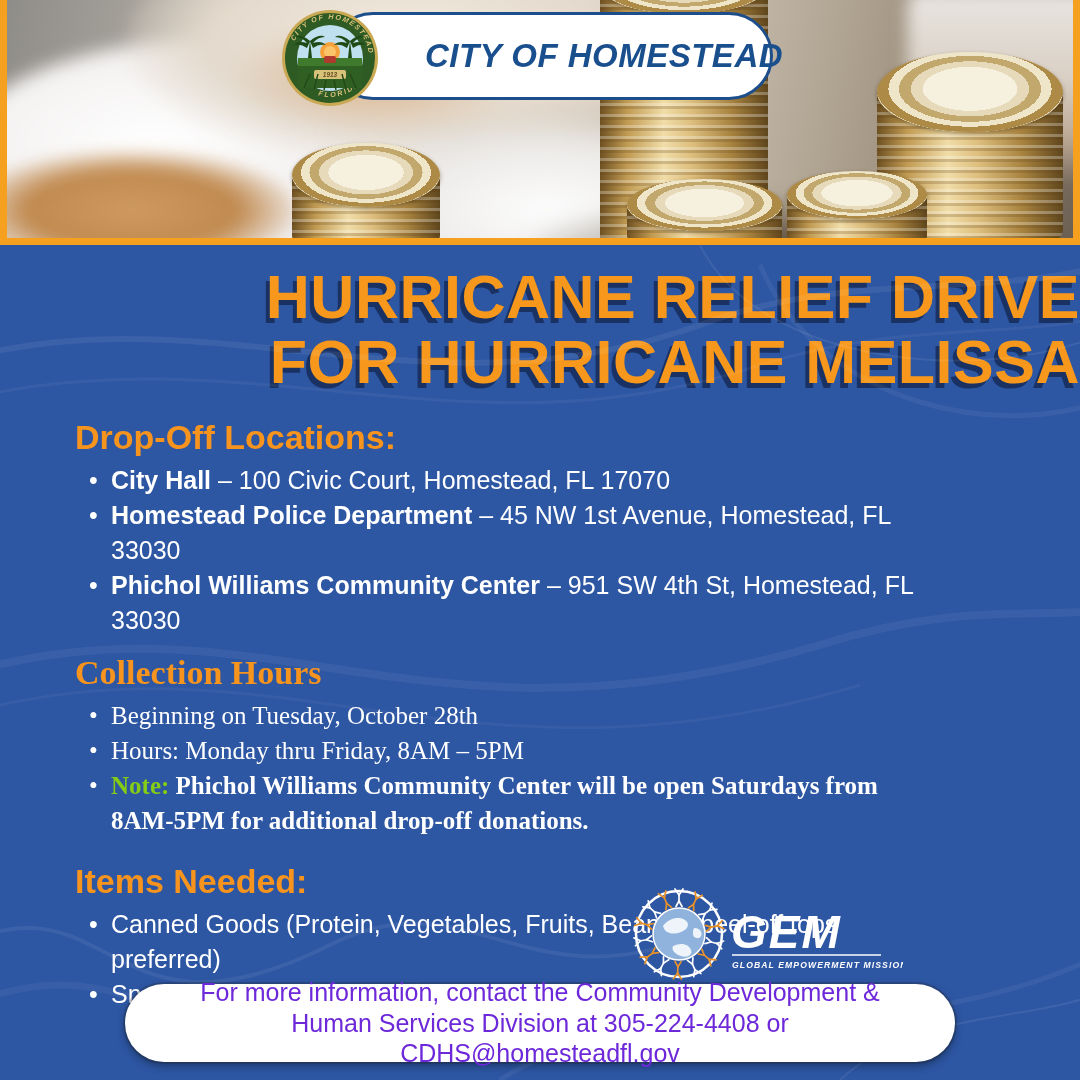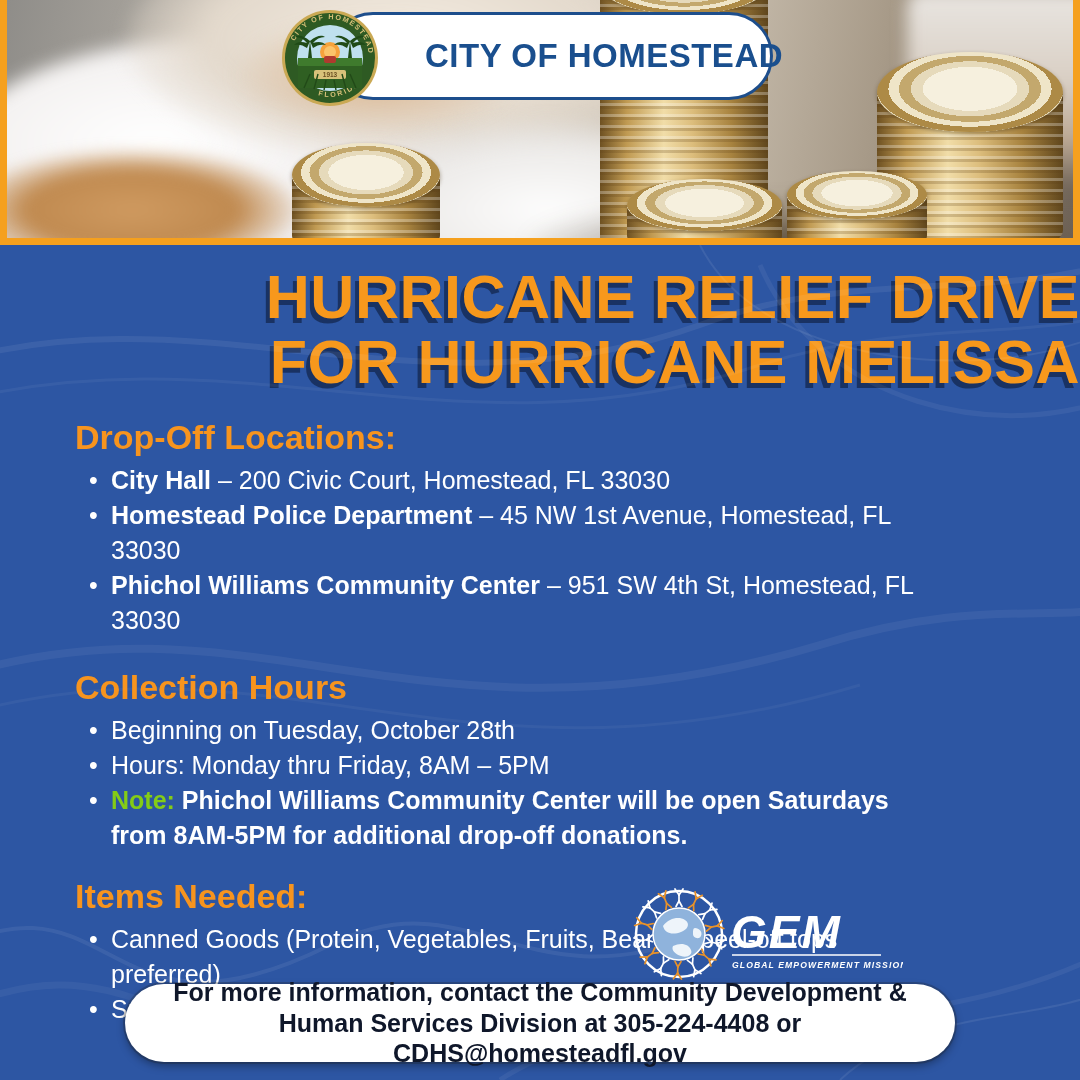--- a/index.html
+++ b/index.html
@@ -9,20 +9,21 @@
     font-family:"Liberation Sans","DejaVu Sans",sans-serif;
   }
   
   .swirls{position:absolute;left:0;top:245px;width:1080px;height:835px;pointer-events:none;}
   
   .photo{
     position:absolute;left:0;top:0;width:1080px;height:245px;overflow:hidden;
     background:linear-gradient(100deg,#8f8d89 0%,#b7b1a8 22%,#d6cfc5 45%,#cdc3b4 62%,#a79a88 80%,#6f6357 100%);
     border-left:7px solid #f5a01e;border-right:7px solid #f5a01e;border-bottom:7px solid #f5a01e;
     box-sizing:border-box;
+    font-style:italic;
   }
   .blob{position:absolute;border-radius:50%;filter:blur(9px);}
   .bag1{left:-60px;top:40px;width:520px;height:260px;background:radial-gradient(ellipse at 40% 40%,#ffffff 0%,#efeceb 55%,rgba(230,228,226,0) 75%);}
   .bag2{left:120px;top:-80px;width:560px;height:240px;background:radial-gradient(ellipse at 50% 50%,#f4ece1 0%,#e3d9cc 50%,rgba(220,212,200,0) 78%);}
   .bread1{left:-40px;top:150px;width:330px;height:120px;background:radial-gradient(ellipse at 50% 50%,#cf9a60 0%,#c08a50 45%,rgba(190,140,85,0) 75%);filter:blur(7px);}
   .bread2{left:230px;top:20px;width:280px;height:110px;background:radial-gradient(ellipse at 50% 50%,#d8b189 0%,rgba(210,175,135,0) 75%);}
   .bag3{left:330px;top:120px;width:420px;height:180px;background:radial-gradient(ellipse at 50% 50%,#fdfdfd 0%,#eceae8 50%,rgba(235,233,230,0) 78%);}
   .bin{left:900px;top:-10px;width:260px;height:200px;border-radius:16px;filter:blur(8px);
        background:linear-gradient(180deg,#e9e6e2 0%,#d9cfc4 45%,#bba893 75%,#6e6256 100%);}
   .shadowfloor{left:520px;top:200px;width:560px;height:90px;background:radial-gradient(ellipse at 50% 50%,rgba(60,45,25,.8) 0%,rgba(60,45,25,0) 75%);filter:blur(10px);}
@@ -50,36 +51,36 @@
   .seal{position:absolute;left:-52px;top:-7px;}
   
   .main-title{
     margin-top:265px;text-align:right;color:#f7981c;font-weight:800;font-size:61px;line-height:1.07;
     letter-spacing:.5px;text-shadow:-4px 5px 0 rgba(10,22,48,.55);white-space:nowrap;
   }
   
   .content{position:relative;padding:0 60px 0 65px;color:#ffffff;}
   .intro{margin-top:17px;font-weight:bold;font-size:24px;line-height:1.28;letter-spacing:-.2px;}
   .section{margin-top:22px;}
-  .section.hours{margin-top:30px;}
+  .section.hours{margin-top:16px;font-family:Liberation Serif, serif;}
   .section.items{margin-top:24px;}
   .heading{color:#f7941e;font-weight:bold;font-size:34px;margin:0 0 6px 10px;}
   ul.list{list-style:none;margin:0;padding:0;font-size:25px;line-height:1.40;max-width:870px;}
   ul.list li{position:relative;padding-left:46px;}
   ul.list li::before{content:"•";position:absolute;left:24px;top:0;color:#ffffff;}
   .b{font-weight:bold;}
   .accent{color:#84cc16;font-weight:bold;}
   .items-list{max-width:800px;}
   
   .gem{position:absolute;left:633px;top:888px;width:270px;height:92px;font-style:italic;}
   
   .footer-pill{
     position:absolute;left:125px;top:984px;width:830px;height:78px;background:#ffffff;border-radius:42px;
     display:flex;align-items:center;justify-content:center;text-align:center;
-    color:#0f172a;font-weight:bold;font-size:25px;line-height:1.22;padding:0 40px;box-sizing:border-box;
+    color:#6d28d9;font-weight:normal;font-size:25px;line-height:1.22;padding:0 40px;box-sizing:border-box;
     box-shadow:0 0 0 2px rgba(30,30,30,.25), 0 4px 8px rgba(0,0,0,.35);
   }
 </style>
 </head>
 <body>
 
 <div class="page">
 
   <div class="photo">
     <div class="blob bag1"></div>
@@ -168,21 +169,21 @@
     <div>FOR HURRICANE MELISSA</div>
   </div>
 
   <div class="content">
     <div class="intro">
     </div>
 
     <div class="section">
       <div class="heading">Drop-Off Locations:</div>
       <ul class="list">
-        <li><span class="b">City Hall</span><span> – 200 Civic Court, Homestead, FL 33030</span></li>
+        <li><span class="b">City Hall</span><span> – 100 Civic Court, Homestead, FL 17070</span></li>
         <li><span class="b">Homestead Police Department</span><span> – 45 NW 1st Avenue, Homestead, FL 33030</span></li>
         <li><span class="b">Phichol Williams Community Center</span><span> – 951 SW 4th St, Homestead, FL 33030</span></li>
       </ul>
     </div>
 
     <div class="section hours">
       <div class="heading">Collection Hours</div>
       <ul class="list">
         <li><span>Beginning on Tuesday, October 28th</span></li>
         <li><span>Hours: Monday thru Friday, 8AM – 5PM</span></li>

